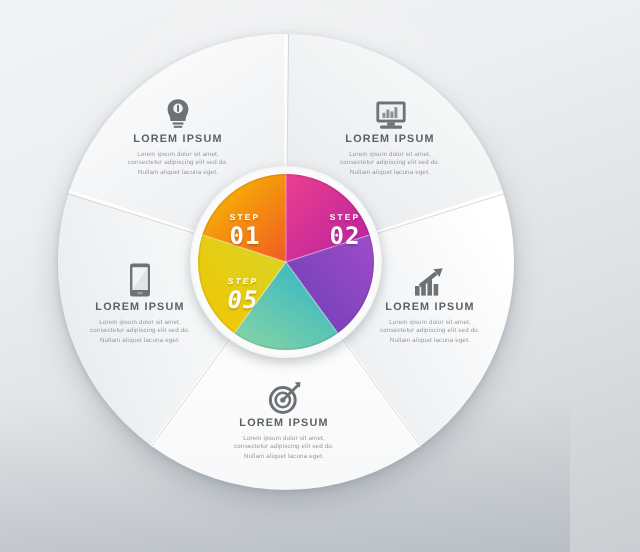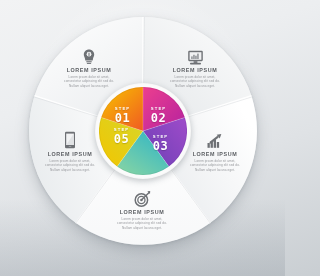--- a/index.html
+++ b/index.html
@@ -247,27 +247,23 @@
         <line x1="44" y1="44" x2="18.13" y2="79.57"></line>
         <line x1="44" y1="44" x2="2.15" y2="30.40"></line>
       </g>
       <circle cx="44" cy="44" r="43.6" fill="none" stroke="rgba(0,0,0,0.07)" stroke-width="0.8"></circle>
     </svg>
 
     <div class="step-label" style="left:13px;top:24px;width:30px;">
       <div class="s-word">STEP</div>
       <div class="s-num">01</div>
     </div>
-    <div class="step-label" style="left:49px;top:24px;width:30px;">
+    <div class="step-label" style="left:49px;top:24px;width:30px;padding-left:14px;">
       <div class="s-word">STEP</div>
       <div class="s-num">02</div>
     </div>
-    <div class="step-label" style="left:51px;top:52px;width:30px;">
-      <div class="s-word">STEP</div>
-      <div class="s-num">03</div>
-    </div>
-    <div class="step-label" style="left:12px;top:45px;width:30px;">
+    <div class="step-label" style="left:12px;top:56px;width:30px;font-style:italic;">
       <div class="s-word">STEP</div>
       <div class="s-num">05</div>
     </div>
   </div>
 
 </div>
 
 </body></html>

